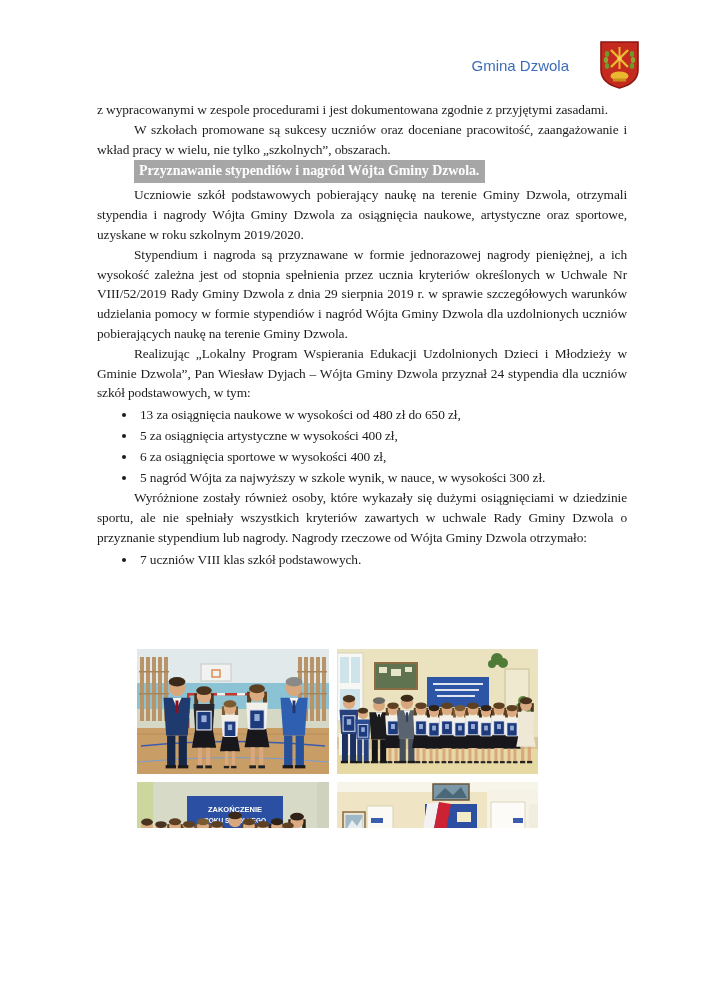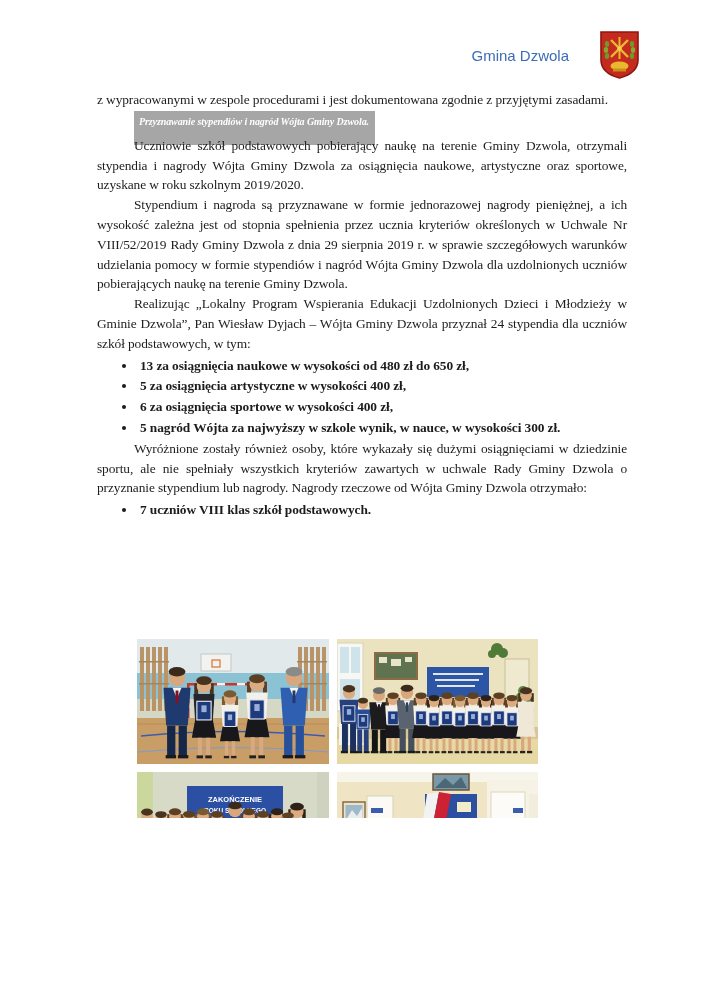--- a/index.html
+++ b/index.html
@@ -1,17 +1,17 @@
 <!DOCTYPE html>
 <html lang="pl" style="--accent-blue: #3c6cb8; --footer-red: #e3261d; --page-number-blue: #31538f; --heading-bg: #a6a6a6; --heading-text: #ffffff;"><head>
 <meta charset="utf-8">
 <style>
   html,body{margin:0;padding:0;background:#ffffff;}
   .page{
-    position:relative; width:707px; height:812px; margin:6px auto;
+    position:relative; width:707px; height:812px; margin:16px auto;
     background:#ffffff; overflow:hidden;
     font-family:"Liberation Serif","DejaVu Serif",serif; color:#1c1c1c;
   }
   
   .header{
     position:absolute; top:24px; right:67px;
     display:flex; align-items:center; gap:30px;
     font-family:"Liberation Sans","DejaVu Sans",sans-serif;
   }
   .site-name{ color:var(--accent-blue,#3c6cb8); font-size:15px; }
@@ -21,23 +21,23 @@
     position:absolute; top:84px; left:97px; width:530px;
     font-size:13.4px; line-height:19.8px; text-align:justify;
     letter-spacing:-0.1px;
   }
   .content p{ margin:0; text-indent:37px; }
   .content p.no-indent{ text-indent:0; }
   .heading-row{ margin:1px 0 4px 0; height:21px; }
   .section-heading{
     display:inline-block; margin-left:37px;
     background:var(--heading-bg,#a6a6a6); color:var(--heading-text,#ffffff);
-    font-weight:bold; padding:1px 6px 13px 5px; font-size:10px;font-style:italic;
-  }
-  ul.bullets{ margin:2px 0 1px 0; padding-left:40px; list-style:disc outside;font-weight:bold; }
+    font-weight:bold; padding:1px 6px 2px 5px; font-size:14px;
+  }
+  ul.bullets{ margin:2px 0 1px 0; padding-left:40px; list-style:disc outside; }
   ul.bullets li{ margin:0 0 1px 0; padding-left:3px; }
   
   .photos-block{ position:absolute; left:137px; top:633px; width:400px; }
   .photo-grid{
     display:grid; grid-template-columns:192px 201px; grid-template-rows:125px 132px;
     column-gap:7px; row-gap:6px;gap:8px;
   }
   .photo{ margin:0; padding:0; overflow:hidden; background:#ddd; }
   .photo svg{ display:block; width:100%; height:100%; }
   .caption{ margin-top:7px; text-align:center; font-size:12.5px; letter-spacing:-0.1px; }
@@ -134,20 +134,21 @@
       <ellipse cx="33" cy="14" rx="2.2" ry="3" fill="#6a9a2e"></ellipse>
       <ellipse cx="34" cy="20" rx="2.2" ry="3" fill="#86a832"></ellipse>
       <ellipse cx="33" cy="26" rx="2.2" ry="3" fill="#6a9a2e"></ellipse>
       <ellipse cx="20.5" cy="36" rx="9" ry="4.5" fill="#e9b82e"></ellipse>
       <rect x="14" y="38.5" width="13" height="3" fill="#c89018"></rect>
     </svg>
   </div>
 
   <div class="content">
     <p class="no-indent">z wypracowanymi w zespole procedurami i jest dokumentowana zgodnie z przyjętymi zasadami.</p>
+    <p>W szkołach promowane są sukcesy uczniów oraz doceniane pracowitość, zaangażowanie i wkład pracy w wielu, nie tylko „szkolnych”, obszarach.</p>
     <div class="heading-row">
       <span class="section-heading">Przyznawanie stypendiów i nagród Wójta Gminy Dzwola.</span>
     </div>
     <p>Uczniowie szkół podstawowych pobierający naukę na terenie Gminy Dzwola, otrzymali stypendia i nagrody Wójta Gminy Dzwola za osiągnięcia naukowe, artystyczne oraz sportowe, uzyskane w roku szkolnym 2019/2020.</p>
     <p>Stypendium i nagroda są przyznawane w formie jednorazowej nagrody pieniężnej, a ich wysokość zależna jest od stopnia spełnienia przez ucznia kryteriów określonych w Uchwale Nr VIII/52/2019 Rady Gminy Dzwola z dnia 29 sierpnia 2019 r. w sprawie szczegółowych warunków udzielania pomocy w formie stypendiów i nagród Wójta Gminy Dzwola dla uzdolnionych uczniów pobierających naukę na terenie Gminy Dzwola.</p>
     <p>Realizując „Lokalny Program Wspierania Edukacji Uzdolnionych Dzieci i Młodzieży w Gminie Dzwola”, Pan Wiesław Dyjach – Wójta Gminy Dzwola przyznał 24 stypendia dla uczniów szkół podstawowych, w tym:</p>
     <ul class="bullets">
       <li>13 za osiągnięcia naukowe w wysokości od 480 zł do 650 zł,</li>
       <li>5 za osiągnięcia artystyczne w wysokości 400 zł,</li>
       <li>6 za osiągnięcia sportowe w wysokości 400 zł,</li>

